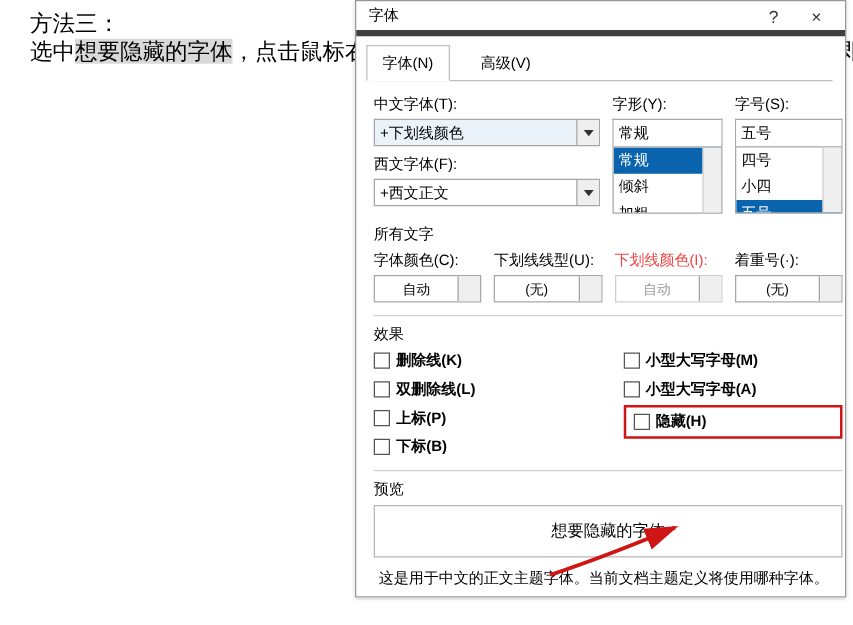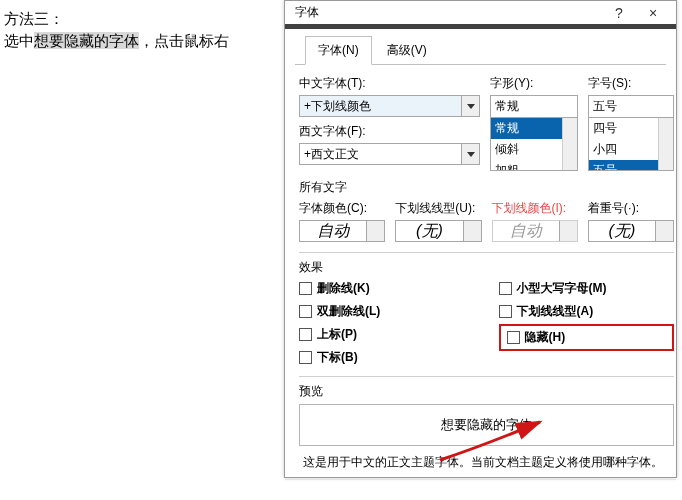--- a/index.html
+++ b/index.html
@@ -9,23 +9,23 @@
     font-size: 12px;
     color: #000;
     background: #fff;
     position: relative;
     width: 682px;
     height: 500px;
     overflow: hidden;
   }
   .bgtext {
     position: absolute;
-    left: 4px;
+    left: 24px;
     top: 8px;
-    font-size: 15px;
+    font-size: 18px;
     line-height: 22px;
   }
   .bgtext .highlight {
     background: #d9d9d9;
   }
   .bgtext .right {
     position: absolute;
     left: 630px;
     top: 22px;
     width: 50px;
@@ -51,22 +51,22 @@
   }
   .titlebar .title { flex: 1; font-size: 12px; }
   .titlebar .ctl {
     width: 34px; height: 24px;
     display: flex; align-items: center; justify-content: center;
     font-size: 14px; color: #333;
   }
   .tabs {
     display: flex;
     align-items: flex-end;
-    padding: 6px 10px 0 20px;
-    gap: 2px;
+    padding: 6px 10px 0 8px;
+    gap: 12px;
   }
   .tab {
     padding: 5px 12px;
     font-size: 12px;
     border: 1px solid transparent;
     position: relative;
     top: 1px;
   }
   .tab.active {
     border: 1px solid #c0c0c0;
@@ -118,21 +118,21 @@
   .listbox .item { padding: 2px 4px; }
   .listbox .sel { background: #0a64ad; color: #fff; }
   .listbox .scrollbar {
     position:absolute; right:0; top:0; bottom:0; width:15px;
     background:#efefef; border-left:1px solid #cfcfcf;
   }
   .section-label { margin: 8px 0 4px 0; font-size: 12px; }
   .color-combo {
     display: flex; height: 22px; border: 1px solid #a7a7a7;
   }
-  .color-combo .val { flex: 1; display:flex; align-items:center; justify-content:center; font-size:16px;font-style:italic;}
+  .color-combo .val { flex: 1; display:flex; align-items:center; justify-content:center; font-size:11px;}
   .color-combo .btn { width: 18px; display:flex; align-items:center; justify-content:center; border-left:1px solid #a7a7a7; background:#efefef;}
   .color-combo.disabled { border-color:#cfcfcf; }
   .color-combo.disabled .val { color:#9a9a9a; }
   .hr { border: none; border-top: 1px solid #d0d0d0; margin: 10px 0 6px 0;}
   .effects {
     display: flex;
     gap: 24px;
   }
   .chkcol { display:flex; flex-direction:column; gap:6px;font-weight:bold; }
   .chk { display:flex; align-items:center; gap:5px; font-size:12px;}
@@ -299,21 +299,21 @@
             <span>下标(B)</span>
           </label>
       </div>
       <div class="chkcol" style="flex:1">
         <label class="chk">
             <span class="box"></span>
             <span>小型大写字母(M)</span>
           </label>
         <label class="chk">
             <span class="box"></span>
-            <span>下划线线型(A)</span>
+            <span>小型大写字母(A)</span>
           </label>
         <div class="hidden-outline">
           <label class="chk">
               <span class="box"></span>
               <span>隐藏(H)</span>
             </label>
         </div>
       </div>
     </div>
 

